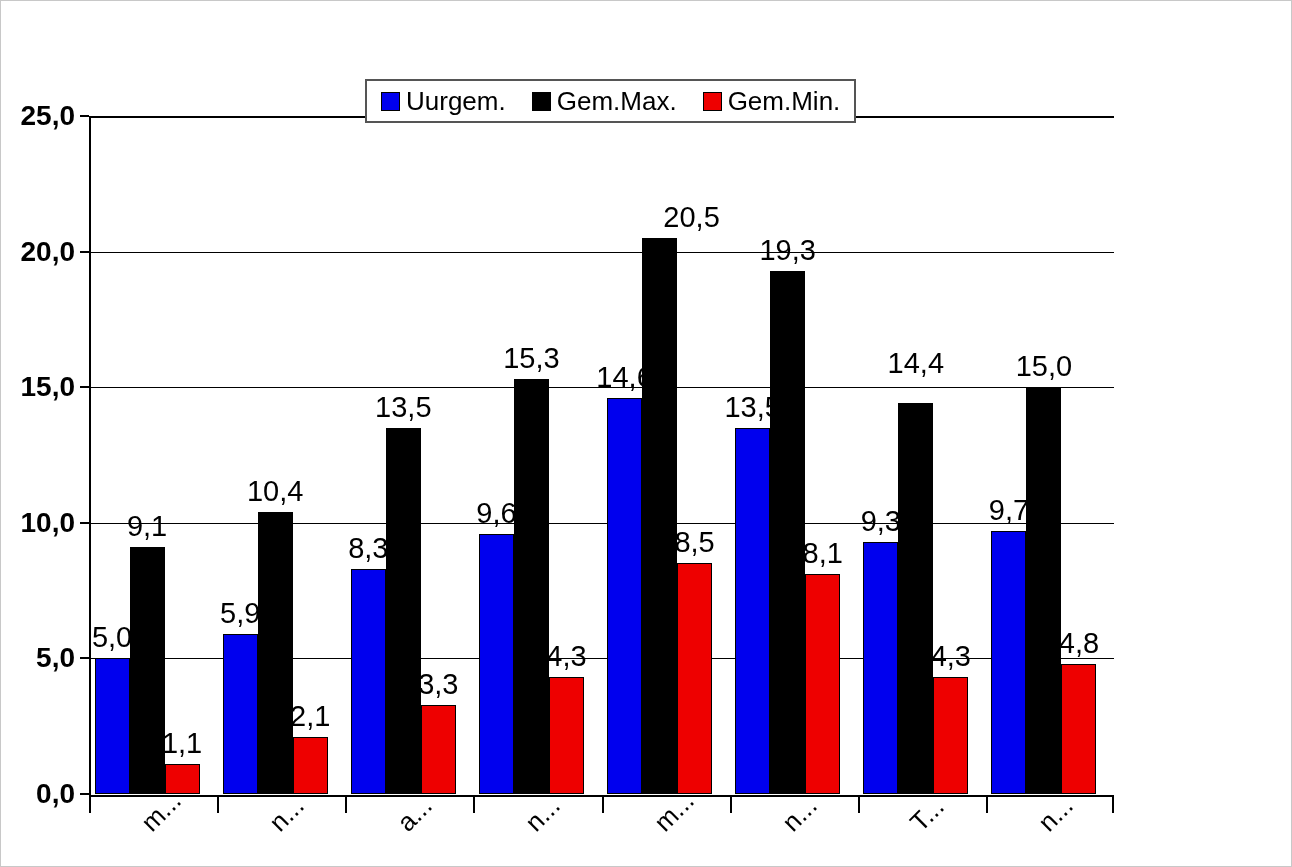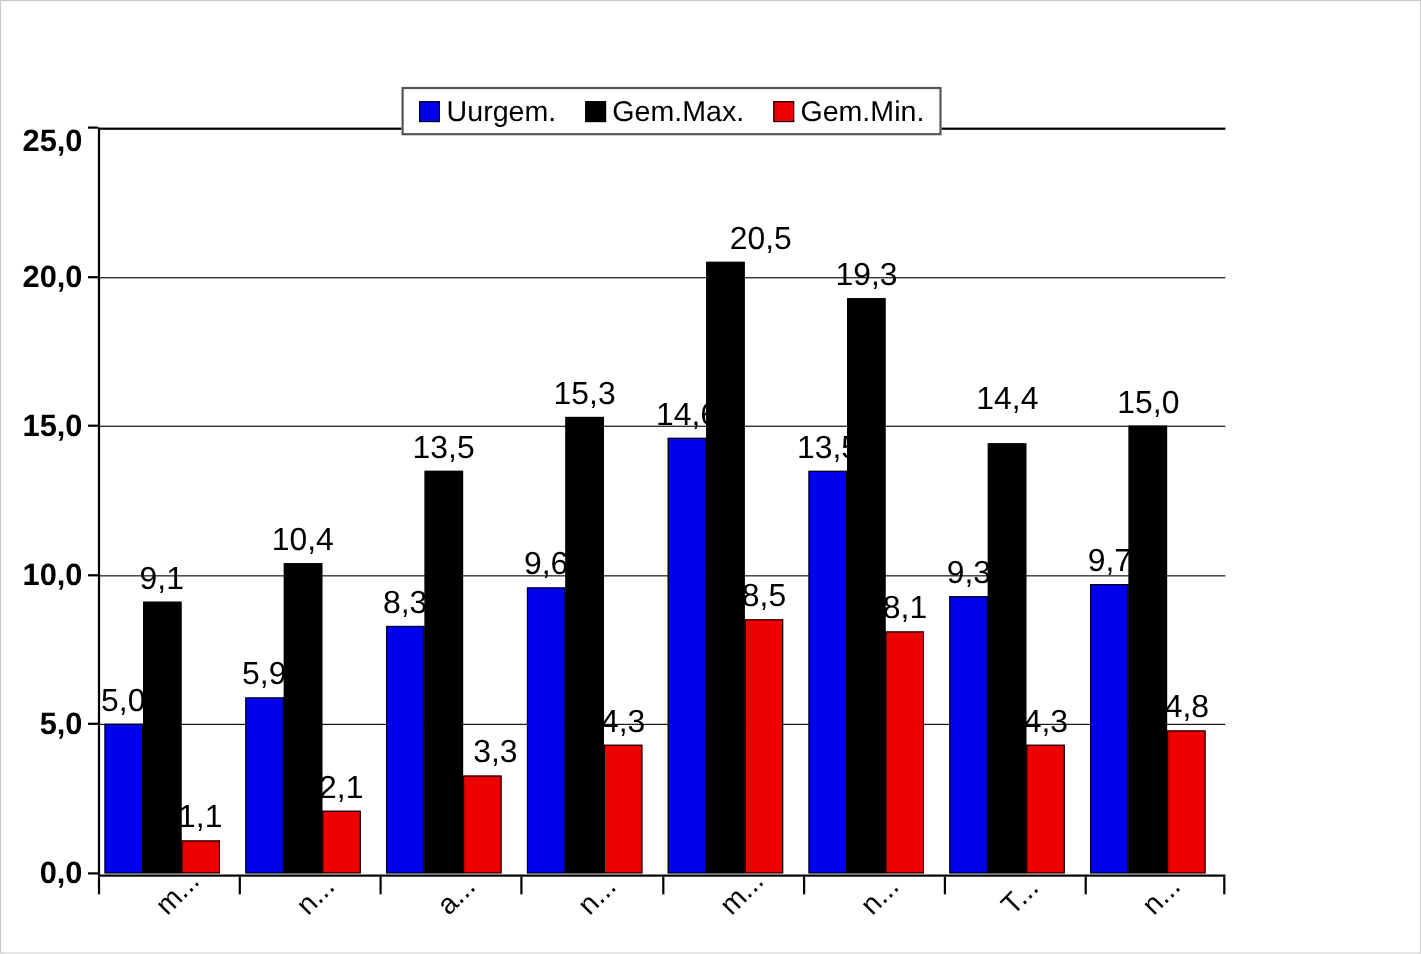--- a/index.html
+++ b/index.html
@@ -185,21 +185,21 @@
       <div class="ytick-label" style="top: 678px;">0,0</div>
       <div class="ytick-mark" style="top: 677px; left: 79px;"></div>
       <div class="ytick-label" style="top: 542.4px;">5,0</div>
       <div class="ytick-mark" style="top: 541.4px; left: 79px;"></div>
       <div class="ytick-label" style="top: 406.8px;">10,0</div>
       <div class="ytick-mark" style="top: 405.8px; left: 79px;"></div>
       <div class="ytick-label" style="top: 271.2px;">15,0</div>
       <div class="ytick-mark" style="top: 270.2px; left: 79px;"></div>
       <div class="ytick-label" style="top: 135.6px;">20,0</div>
       <div class="ytick-mark" style="top: 134.6px; left: 79px;"></div>
-      <div class="ytick-label" style="top: 12px; margin-left: 21px;">25,0</div>
+      <div class="ytick-label" style="top: 0px; margin-left: 21px;">25,0</div>
       <div class="ytick-mark" style="top: -1px; left: 79px;"></div>
     </div>
 
   <div id="plot">
     <div id="plot-frame-left"></div>
     <div id="plot-baseline"></div>
   <div class="gridline" style="top: 542.4px;"></div>
       <div class="gridline" style="top: 406.8px;"></div>
       <div class="gridline" style="top: 271.2px;"></div>
       <div class="gridline" style="top: 135.6px;"></div>
@@ -223,21 +223,21 @@
         <div class="bar-label behind" style="left: 87.5px; bottom: 60.952px;">2,1</div>
       </div>
       <div class="xtick-mark" style="left: 128.125px;"></div>
       <div class="xtick-label" style="left: 174.188px; top: 700px;">n...</div>
       <div class="group" style="left: 261.812px; width: 105px;">
         <div class="bar blue" style="left: 0px; width: 35px; height: 225.096px; z-index: 4;"></div>
         <div class="bar-label behind" style="left: 17.5px; bottom: 229.096px;">8,3</div>
         <div class="bar black" style="left: 35px; width: 35px; height: 366.12px; z-index: 5;"></div>
         <div class="bar-label" style="left: 52.5px; bottom: 370.12px;">13,5</div>
         <div class="bar red" style="left: 70px; width: 35px; height: 89.496px; z-index: 4;"></div>
-        <div class="bar-label behind" style="left: 87.5px; bottom: 93.496px; margin-left: 12px;">3,3</div>
+        <div class="bar-label behind" style="left: 87.5px; bottom: 93.496px;">3,3</div>
       </div>
       <div class="xtick-mark" style="left: 256.25px;"></div>
       <div class="xtick-label" style="left: 302.312px; top: 700px;">a...</div>
       <div class="group" style="left: 389.938px; width: 105px;">
         <div class="bar blue" style="left: 0px; width: 35px; height: 260.352px; z-index: 4;"></div>
         <div class="bar-label behind" style="left: 17.5px; bottom: 264.352px;">9,6</div>
         <div class="bar black" style="left: 35px; width: 35px; height: 414.936px; z-index: 5;"></div>
         <div class="bar-label" style="left: 52.5px; bottom: 418.936px; margin-top: 36px;">15,3</div>
         <div class="bar red" style="left: 70px; width: 35px; height: 116.616px; z-index: 4;"></div>
         <div class="bar-label behind" style="left: 87.5px; bottom: 120.616px;">4,3</div>

